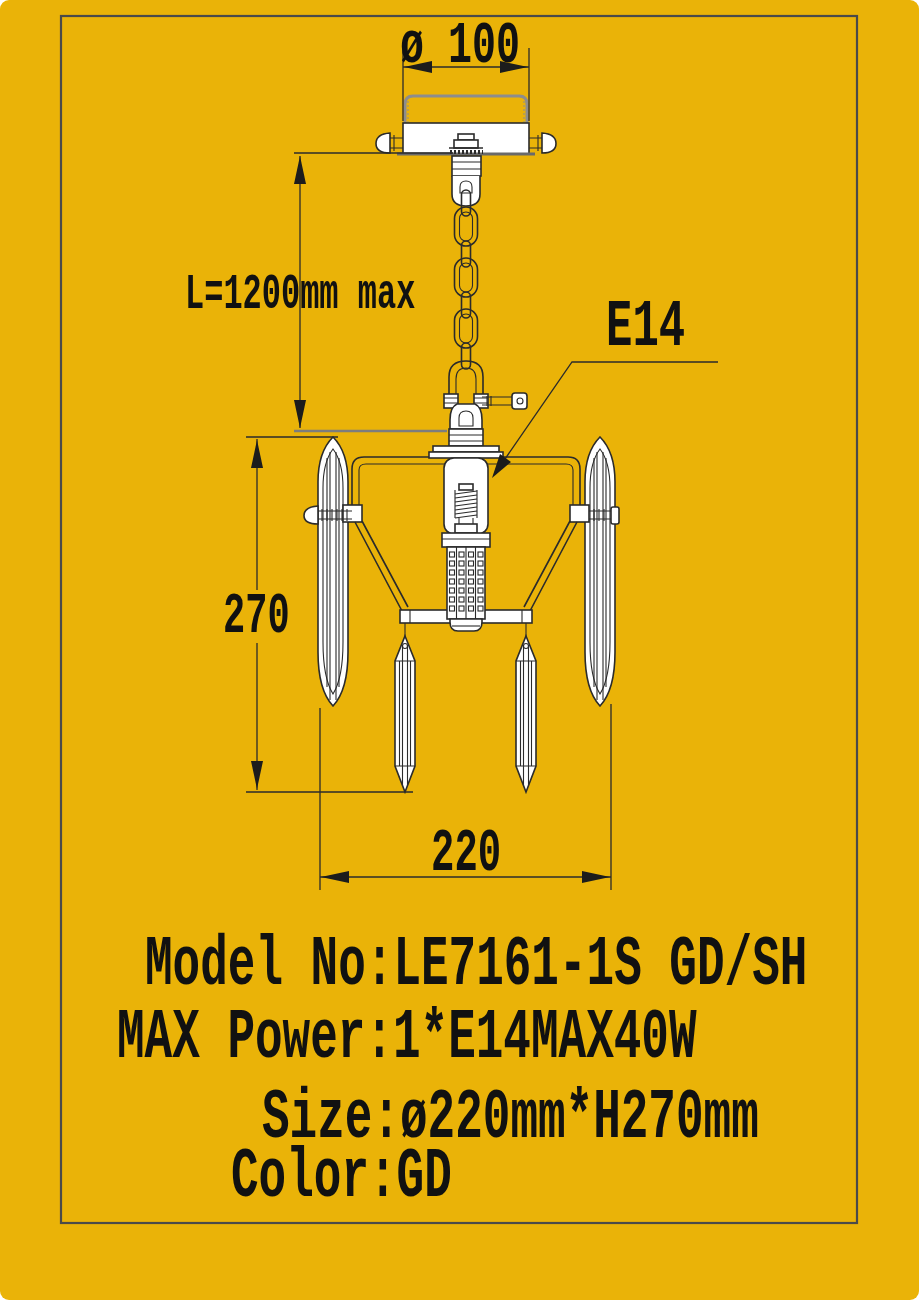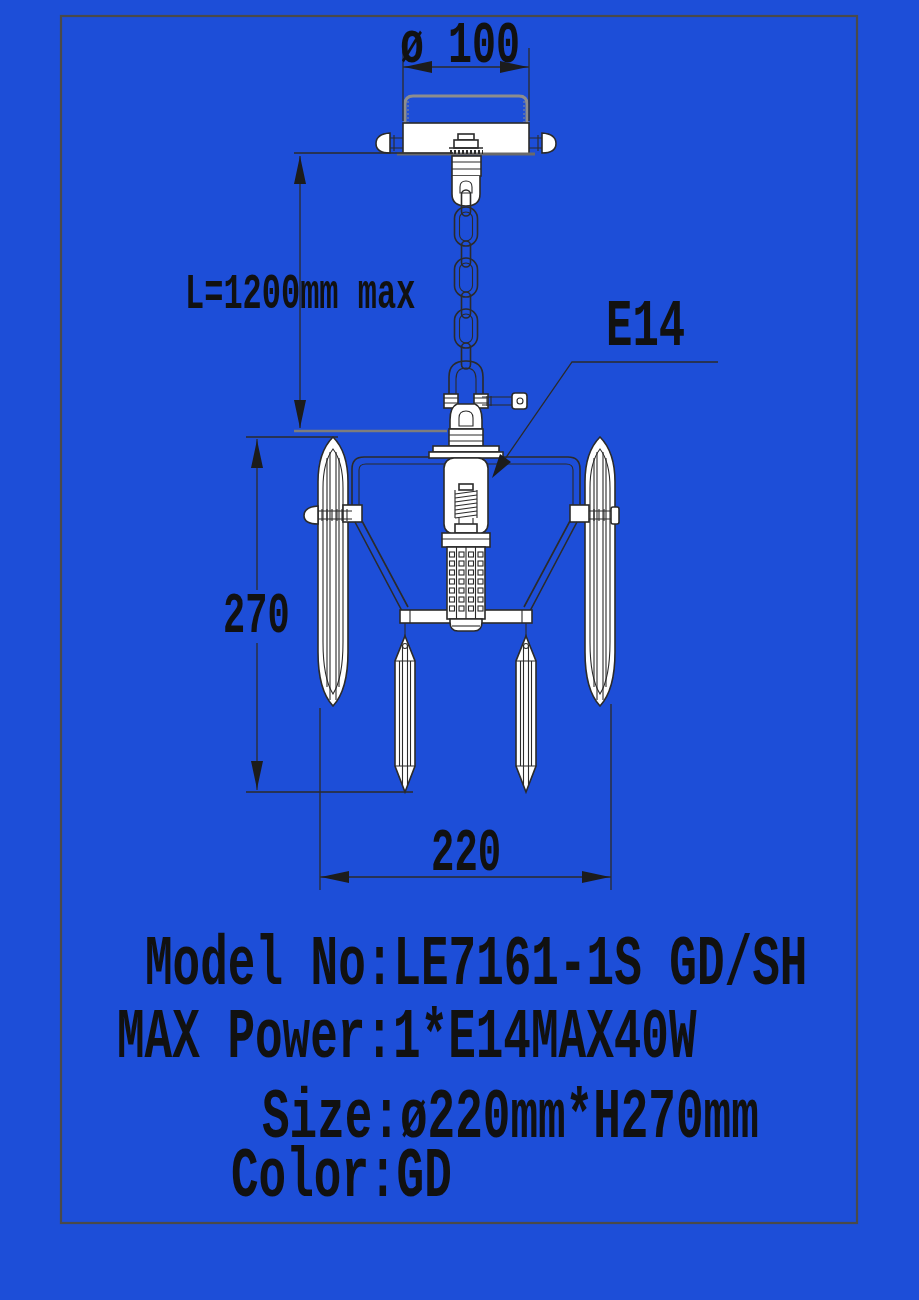--- a/index.html
+++ b/index.html
@@ -1,16 +1,16 @@
 <!DOCTYPE html>
 <html><head>
 <meta charset="utf-8">
 <style>
   html,body{margin:0;padding:0;background:#ffffff;}
-  .page{position:relative;width:919px;height:1300px;background:#1d4ed8;overflow:hidden;}
+  .page{position:relative;width:919px;height:1300px;background:#eab308;overflow:hidden;border-radius:9px;}
   svg{position:absolute;left:0;top:0;}
   .cad{font-family:"Liberation Mono","DejaVu Sans Mono",monospace;font-weight:bold;fill:#111;}
   .ln{stroke:#2b2b2b;fill:none;stroke-width:1.6;}
   .lnthin{stroke:#2b2b2b;fill:none;stroke-width:1.1;}
   .lnw{stroke:#2b2b2b;fill:#ffffff;stroke-width:1.6;}
   .gray{stroke:#8d8d8d;fill:none;}
   .dim{stroke:#2b2b2b;fill:none;stroke-width:1.3;}
   .arr{fill:#1c1c1c;stroke:none;}
 </style>
 </head>

